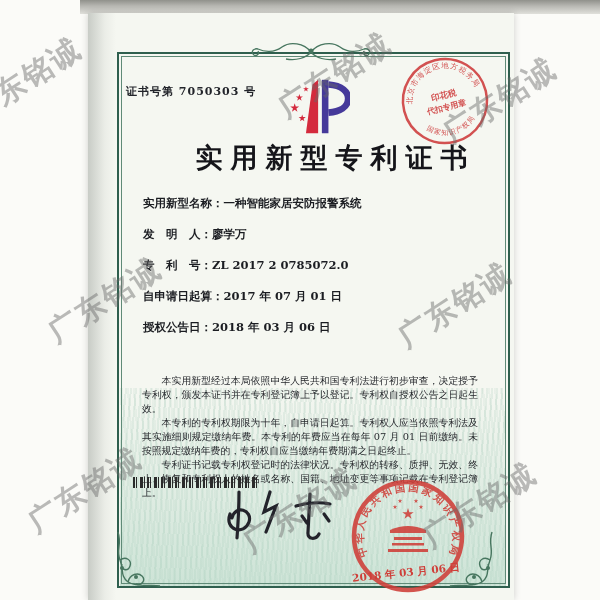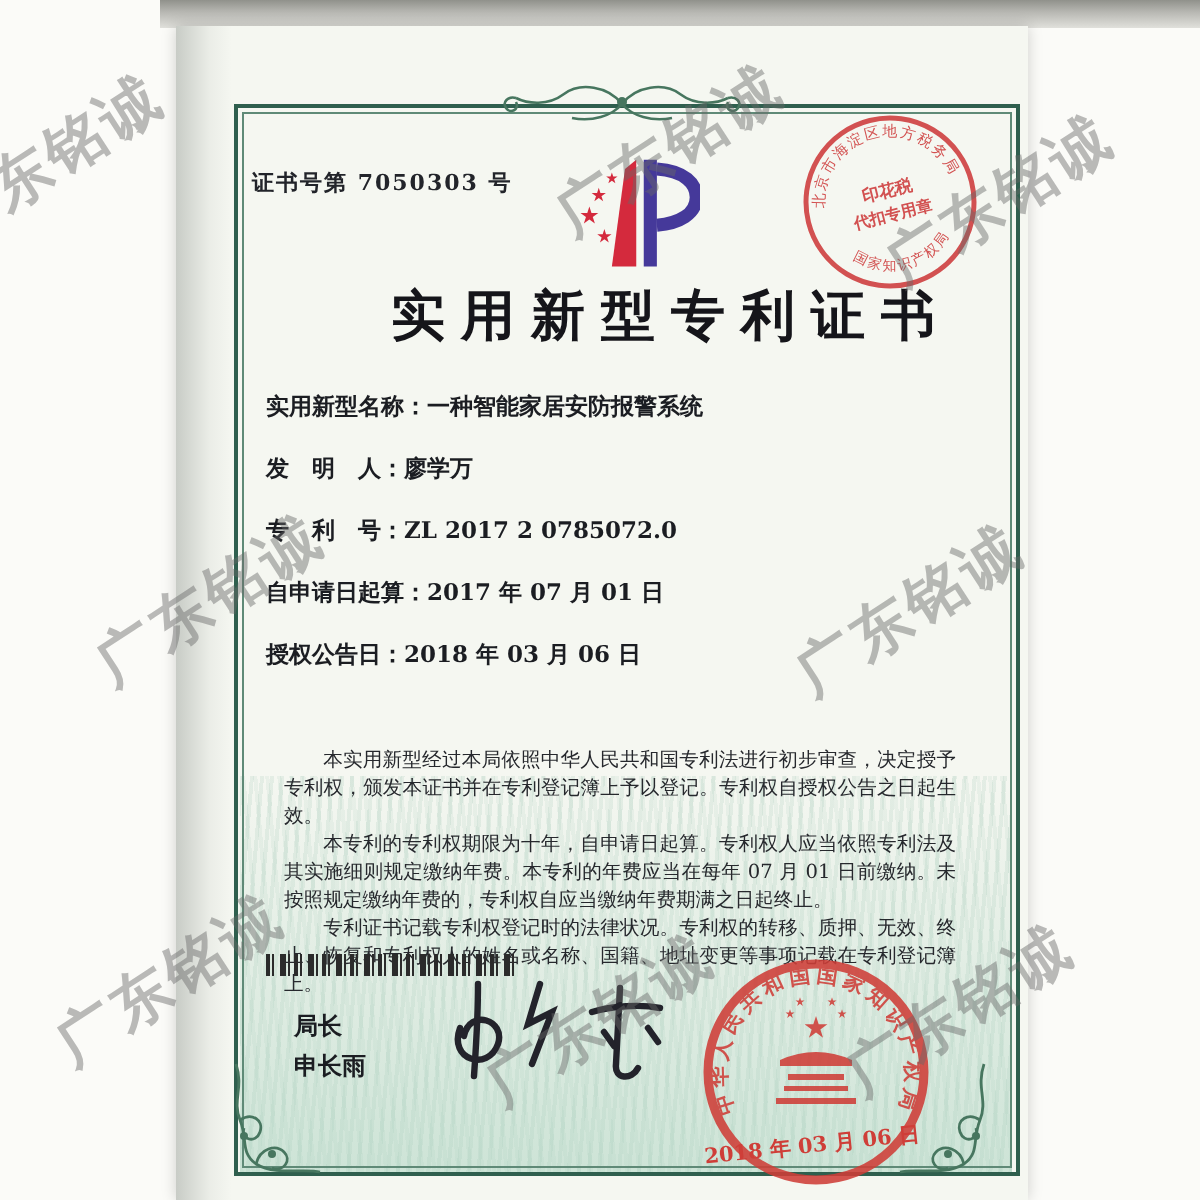--- a/index.html
+++ b/index.html
@@ -30,21 +30,21 @@
   .ornament-top{position:absolute;left:246px;top:39px;width:130px;height:26px;}
   .corner{position:absolute;width:52px;height:58px;}
   .corner.bl{left:112px;top:530px;}
   .corner.br{left:446px;top:530px;transform:scaleX(-1);}
   
   .cert-no{position:absolute;left:126px;top:84px;font-size:11px;letter-spacing:1px;
     color:#22242a;font-weight:600;}
   .logo{position:absolute;left:290px;top:76px;width:60px;height:62px;}
   .title{position:absolute;left:117px;top:140px;width:389px;text-align:center;
     font-size:27px;font-weight:bold;letter-spacing:8px;color:#15151a;padding-left:24px;}
-  .fields{position:absolute;left:133px;top:196px;width:345px;}
+  .fields{position:absolute;left:143px;top:196px;width:345px;}
   .field-row{font-size:11.5px;line-height:15px;margin-bottom:16px;
     font-weight:bold;color:#1b1d22;}
   .paragraphs{position:absolute;left:142px;top:374px;width:336px;
     font-size:9.8px;line-height:14px;color:#26282d;text-align:justify;}
   .paragraphs p{margin:0;text-indent:2em;}
   .barcode{position:absolute;left:133px;top:477px;width:124px;height:11px;
     background-image:repeating-linear-gradient(90deg,
       #2b2b2b 0 2px,transparent 2px 3px,#2b2b2b 3px 4px,transparent 4px 7px,
       #2b2b2b 7px 10px,transparent 10px 11px,#2b2b2b 11px 12px,transparent 12px 14px);}
   .director{position:absolute;left:147px;top:503px;font-size:12px;line-height:20px;
@@ -150,24 +150,20 @@
   </div>
 
   <div class="paragraphs">
     <p>本实用新型经过本局依照中华人民共和国专利法进行初步审查，决定授予专利权，颁发本证书并在专利登记簿上予以登记。专利权自授权公告之日起生效。</p>
     <p>本专利的专利权期限为十年，自申请日起算。专利权人应当依照专利法及其实施细则规定缴纳年费。本专利的年费应当在每年 07 月 01 日前缴纳。未按照规定缴纳年费的，专利权自应当缴纳年费期满之日起终止。</p>
     <p>专利证书记载专利权登记时的法律状况。专利权的转移、质押、无效、终止、恢复和专利权人的姓名或名称、国籍、地址变更等事项记载在专利登记簿上。</p>
   </div>
 
   <div class="barcode"></div>
 
-  <div class="director">
-    <div>局长</div>
-    <div>申长雨</div>
-  </div>
 
   <svg class="signature" viewBox="0 0 140 62" aria-label="申长雨">
     <g stroke="#23232b" stroke-width="3.2" fill="none" stroke-linecap="round">
       <path d="M18,28 c-6,16 14,22 19,8 c4,-12 -14,-18 -17,-4"></path>
       <path d="M27,6 c0,14 -1,32 -2,46"></path>
       <path d="M58,6 l-6,20 l12,-6 l-10,26"></path>
       <path d="M84,20 c10,-3 24,-4 34,-2"></path>
       <path d="M98,8 l-2,38 c-1,8 8,8 11,2"></path>
       <path d="M90,30 l5,7"></path>
       <path d="M112,28 l5,7"></path>

